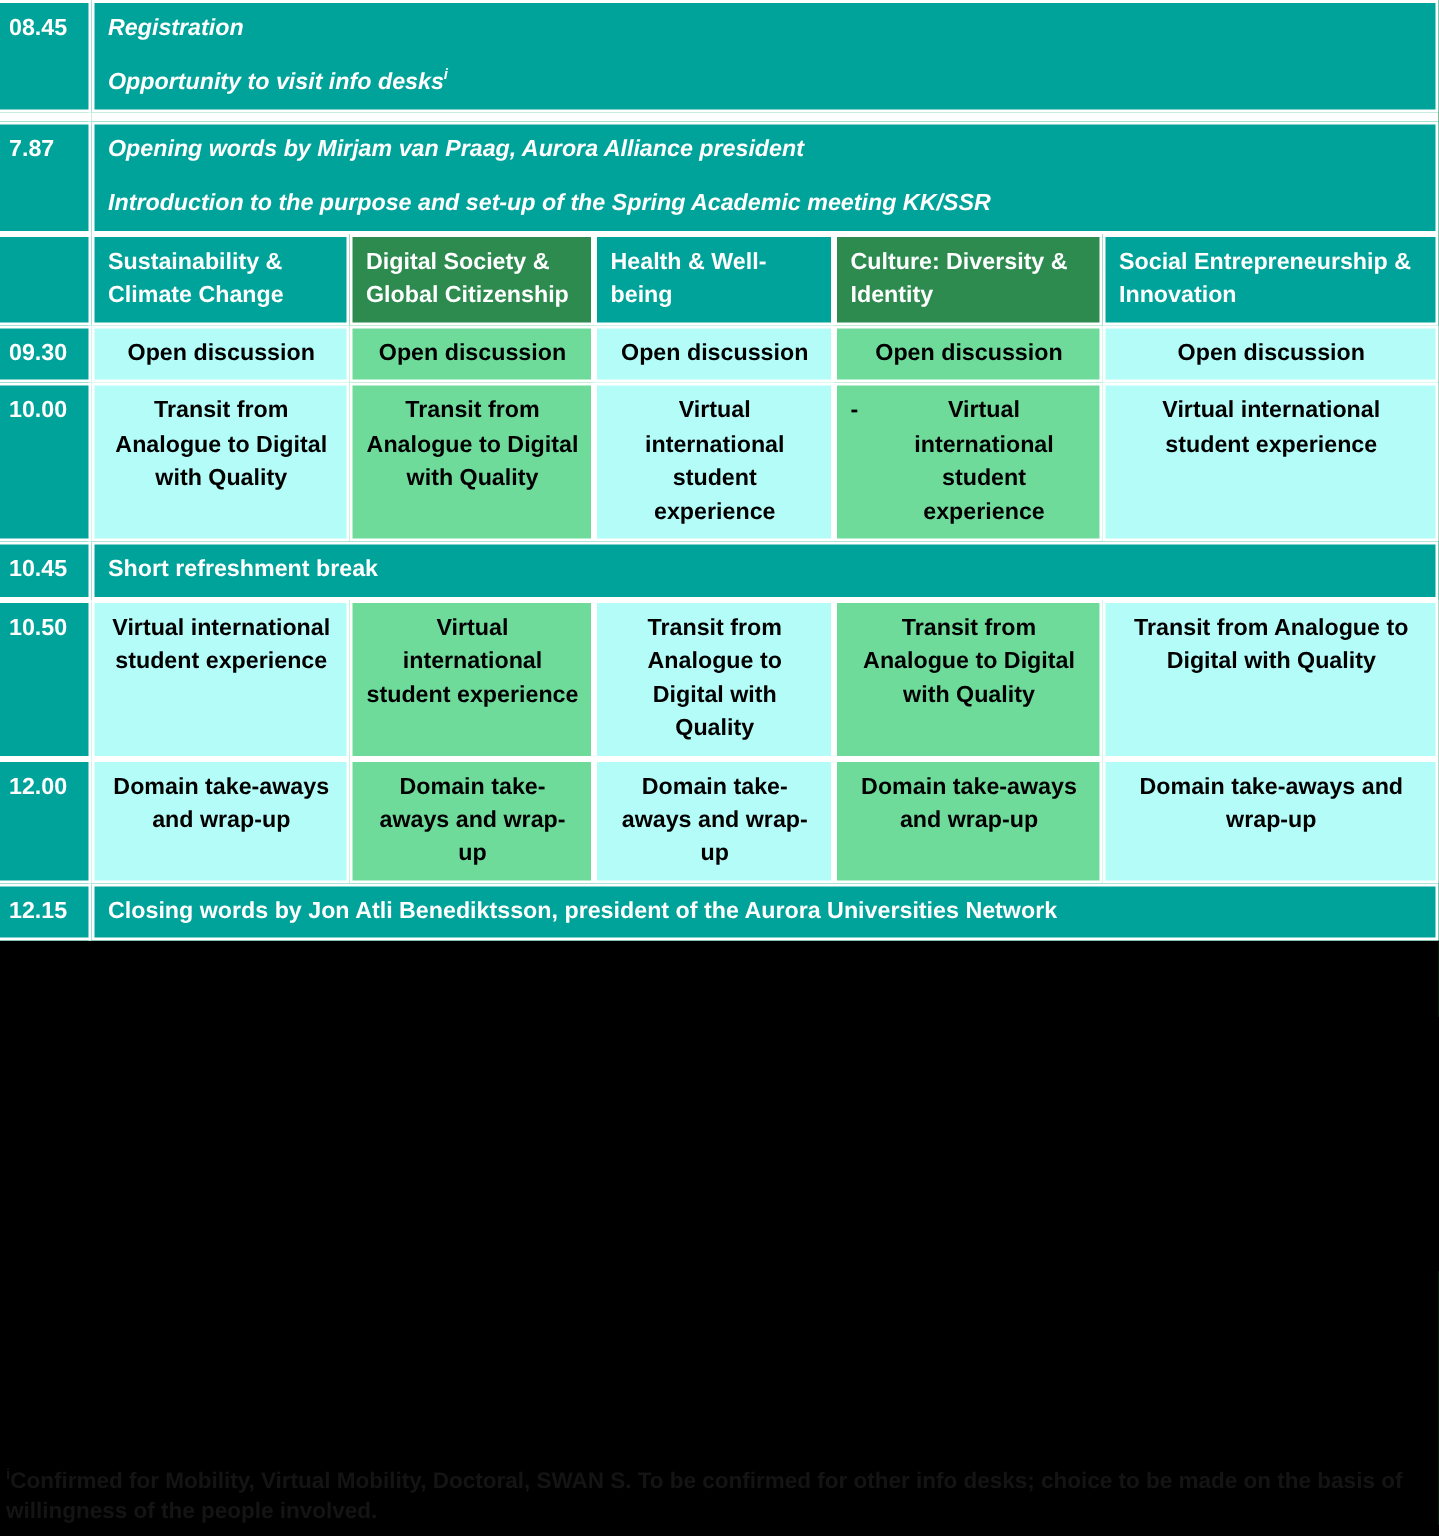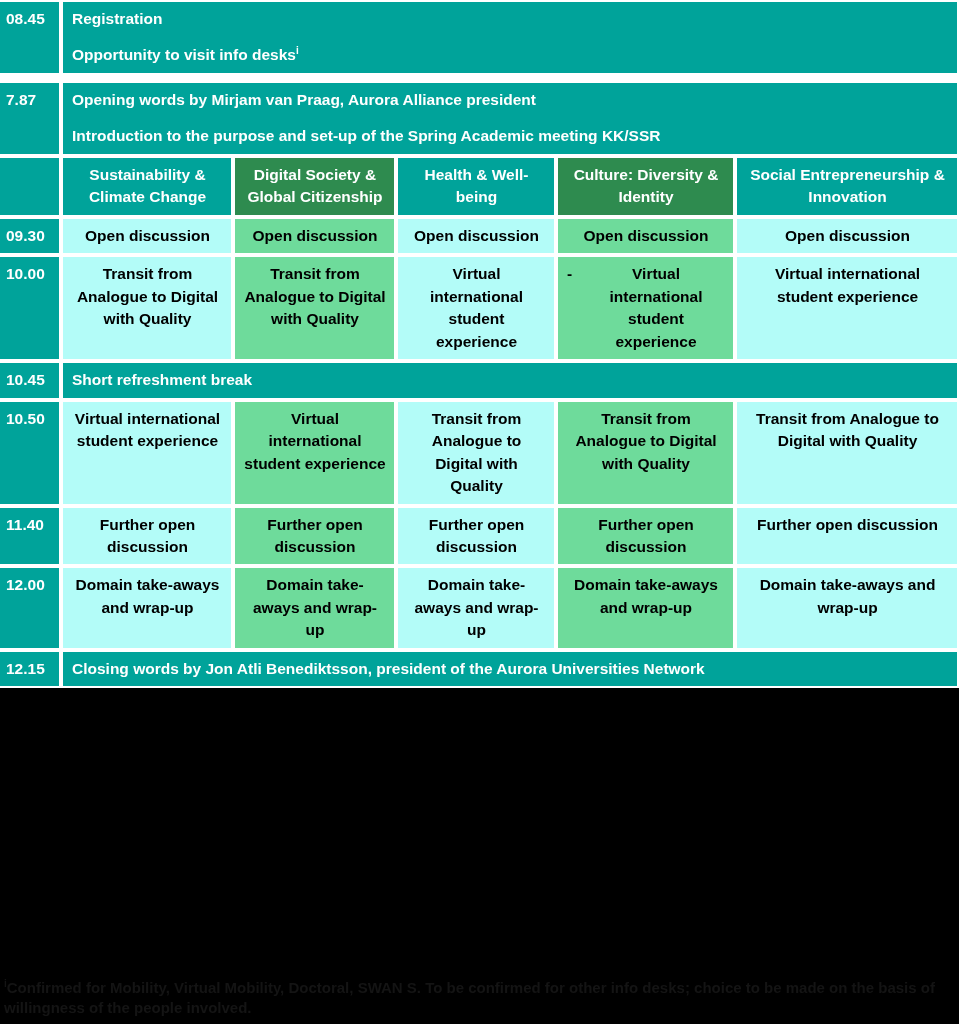--- a/index.html
+++ b/index.html
@@ -48,27 +48,27 @@
     border-left: 0 !important;
     padding-left: 6px !important;
     padding-right: 4px !important;
     white-space: nowrap;
   }
   
   .c-band {
     background: #00A39A;
     color: #ffffff;
   }
-  .c-band p { margin: 0 0 14px 0; }
+  .c-band p { margin: 0 0 14px 0; font-style: italic; }
   .c-band p:last-child { margin-bottom: 0; }
 
   
   .c-head {
     color: #ffffff;
-    text-align: center;
+    text-align: left;
     font-size: 20px;
     line-height: 1.26;
     padding: 10px 6px 12px 6px;
     vertical-align: middle;
   }
   .c-head.teal  { background: #00A39A; }
   .c-head.green { background: #2E8B4F; }
 
   
   .c-cell { color: #000000; text-align: center; }
@@ -193,28 +193,20 @@
       <tr>
         <td class="c-time">10.50</td>
         <td class="c-cell cyan">Virtual international student experience</td>
         <td class="c-cell green">Virtual international student experience</td>
         <td class="c-cell cyan">Transit from Analogue to Digital with Quality</td>
         <td class="c-cell green">Transit from Analogue to Digital with Quality</td>
         <td class="c-cell cyan">Transit from Analogue to Digital with Quality</td>
       </tr>
 
 
-      <tr>
-        <td class="c-time">11.40</td>
-        <td class="c-cell cyan">Further open discussion</td>
-        <td class="c-cell green">Further open discussion</td>
-        <td class="c-cell cyan">Further open discussion</td>
-        <td class="c-cell green">Further open discussion</td>
-        <td class="c-cell cyan">Further open discussion</td>
-      </tr>
 
       <tr>
         <td class="c-time">12.00</td>
         <td class="c-cell cyan">Domain take-aways and wrap-up</td>
         <td class="c-cell green">Domain take-aways and wrap-up</td>
         <td class="c-cell cyan">Domain take-aways and wrap-up</td>
         <td class="c-cell green">Domain take-aways and wrap-up</td>
         <td class="c-cell cyan">Domain take-aways and wrap-up</td>
       </tr>
 

